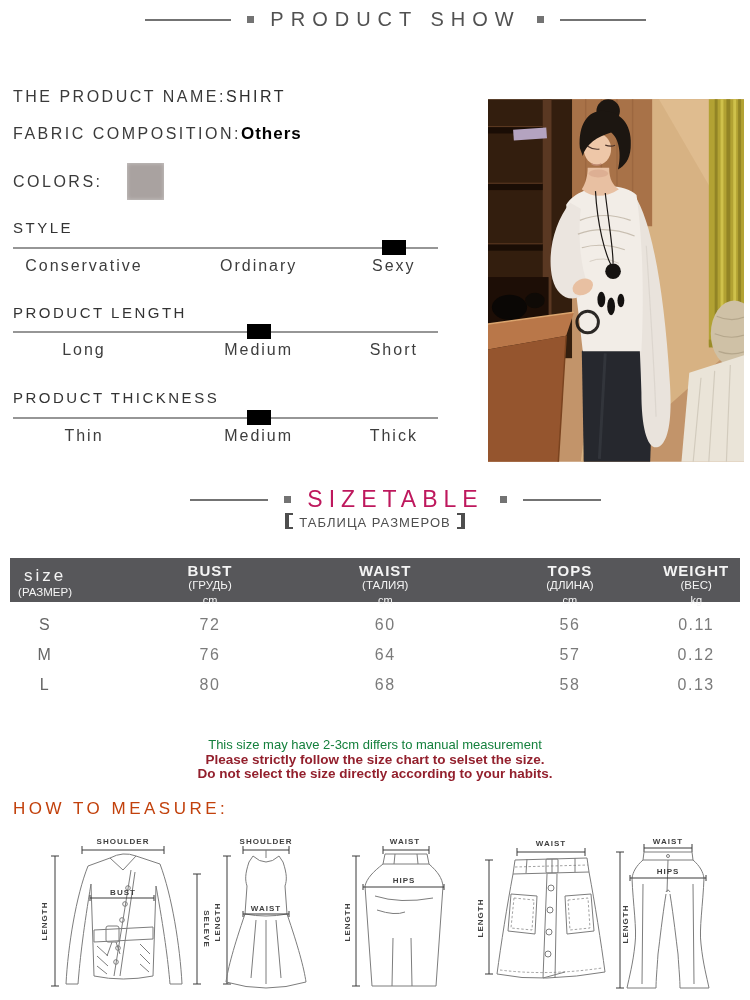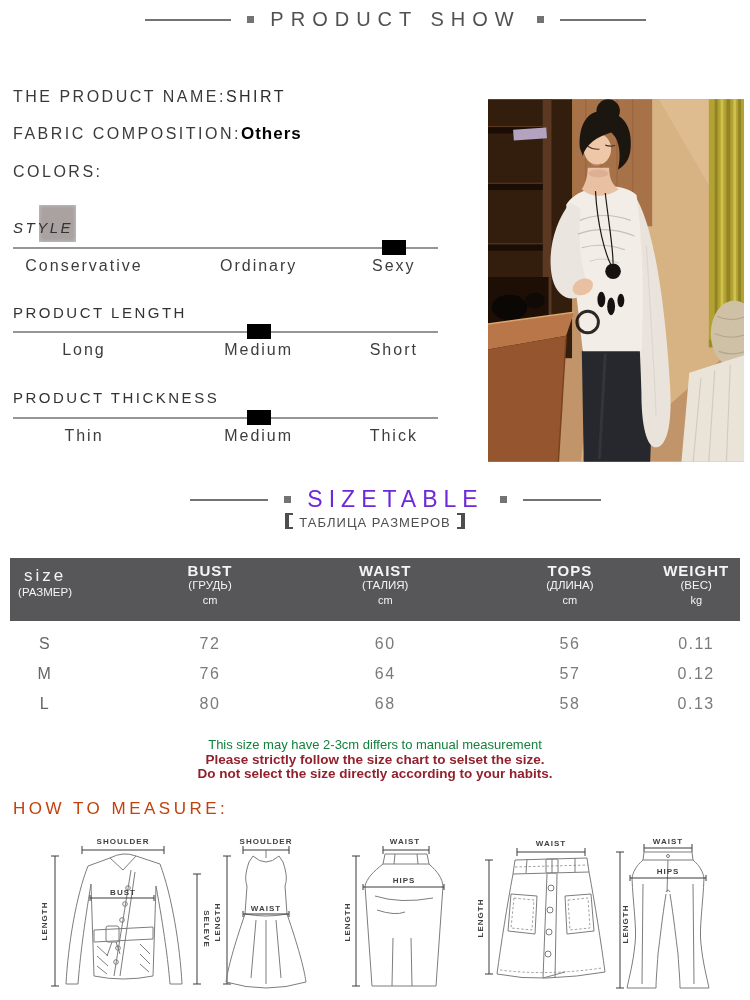--- a/index.html
+++ b/index.html
@@ -4,44 +4,44 @@
 <style>
   html,body{margin:0;padding:0;background:#fff;}
   #canvas{position:relative;width:750px;height:1000px;background:#ffffff;overflow:hidden;
           font-family:"Liberation Sans",sans-serif;color:#3c3c3c;}
   
   .deco{position:absolute;left:0;right:0;display:flex;align-items:center;justify-content:center;gap:16px;padding-left:41px;}
   .deco-line{width:86px;height:2px;background:#737373;}
   .deco-sq{width:7px;height:7px;background:#737373;}
   .deco-title{font-size:20px;letter-spacing:7px;color:#515151;font-weight:500;white-space:nowrap;}
   .deco.sizetable .deco-line{width:78px;}
-  .deco.sizetable .deco-title{font-size:23px;letter-spacing:6px;color:#6d28d9;}
+  .deco.sizetable .deco-title{font-size:23px;letter-spacing:6px;color:#be185d;}
   .subtitle{position:absolute;left:0;right:0;text-align:center;font-size:13px;color:#4e4e4e;letter-spacing:1px;}
   .bracket{display:inline-block;width:4px;height:12px;vertical-align:-2px;}
   .bracket.l{border-left:4px solid #4e4e4e;border-top:2px solid #4e4e4e;border-bottom:2px solid #4e4e4e;margin-right:6px;}
   .bracket.r{border-right:4px solid #4e4e4e;border-top:2px solid #4e4e4e;border-bottom:2px solid #4e4e4e;margin-left:6px;}
   
   .info-line{position:absolute;left:13px;font-size:16px;letter-spacing:2.5px;color:#3a3a3a;white-space:nowrap;}
   .info-value{color:#2e2e2e;}
   .info-value.bold{font-weight:bold;font-size:17px;letter-spacing:1px;color:#000;}
-  .colors-row{display:flex;align-items:center;gap:24px;flex-direction:column;}
+  .colors-row{display:flex;align-items:center;gap:24px;}
   .swatch{width:37px;height:37px;background:linear-gradient(135deg,#b2abaa,#a19a99);box-shadow:inset 0 0 4px rgba(255,255,255,.4);}
   
   .attr{position:absolute;left:13px;width:425px;}
   .attr-label{font-size:15px;letter-spacing:2.5px;color:#333;}
   .track{position:absolute;left:13px;width:425px;height:2px;background:#969696;}
   .marker{position:absolute;top:-7px;width:24px;height:15px;background:#000;transform:translateX(-50%);}
   .opts{position:absolute;left:13px;width:425px;height:22px;}
   .opt{position:absolute;transform:translateX(-50%);font-size:16px;letter-spacing:2px;color:#3d3d3d;white-space:nowrap;}
   .opt.p0{left:16.7%;} .opt.p1{left:57.8%;} .opt.p2{left:89.6%;}
   
   .photo{position:absolute;left:488px;top:95px;width:256px;height:371px;}
   
   .table{position:absolute;left:10px;top:558px;width:730px;}
-  .thead{position:relative;height:63px;background:#57575a;}
+  .thead{position:relative;height:44px;background:#57575a;}
   .hcell{position:absolute;transform:translateX(-50%);text-align:center;color:#f4f4f4;top:5px;line-height:15px;white-space:nowrap;}
   .hcell .en{font-size:15px;font-weight:bold;letter-spacing:1px;}
   .hcell .ru{font-size:11.5px;font-weight:normal;}
   .hcell .unit{font-size:11px;font-weight:normal;}
   .hcell.c1 .en{font-size:17px;font-weight:normal;letter-spacing:3px;}
   .hcell.c1{top:9px;line-height:17px;}
   .c1{left:4.8%;} .c2{left:27.4%;} .c3{left:51.4%;} .c4{left:76.7%;} .c5{left:94%;}
   .trow{position:relative;height:30px;}
   .trow.first{margin-top:14px;}
   .tcell{position:absolute;transform:translateX(-50%);font-size:16px;letter-spacing:1.5px;color:#7b7b7b;white-space:nowrap;}
@@ -75,21 +75,21 @@
     <span>THE PRODUCT NAME:</span><span class="info-value">SHIRT</span>
   </div>
   <div class="info-line" style="top:124px;">
     <span>FABRIC COMPOSITION:</span><span class="info-value bold">Others</span>
   </div>
   <div class="info-line colors-row" style="top:163px;">
     <span>COLORS:</span>
     <span class="swatch" style="background: rgb(169, 162, 160);"></span>
   </div>
 
-  <div class="attr" style="top:219px;font-style:italic;">
+  <div class="attr" style="top:219px;">
     <div class="attr-label">STYLE</div>
   </div>
   <div class="track" style="top:247px;">
     <div class="marker" style="left: 89.6%;"></div>
   </div>
   <div class="opts" style="top:257px;">
     <span class="opt p0">Conservative</span>
     <span class="opt p1">Ordinary</span>
     <span class="opt p2">Sexy</span>
   </div>

